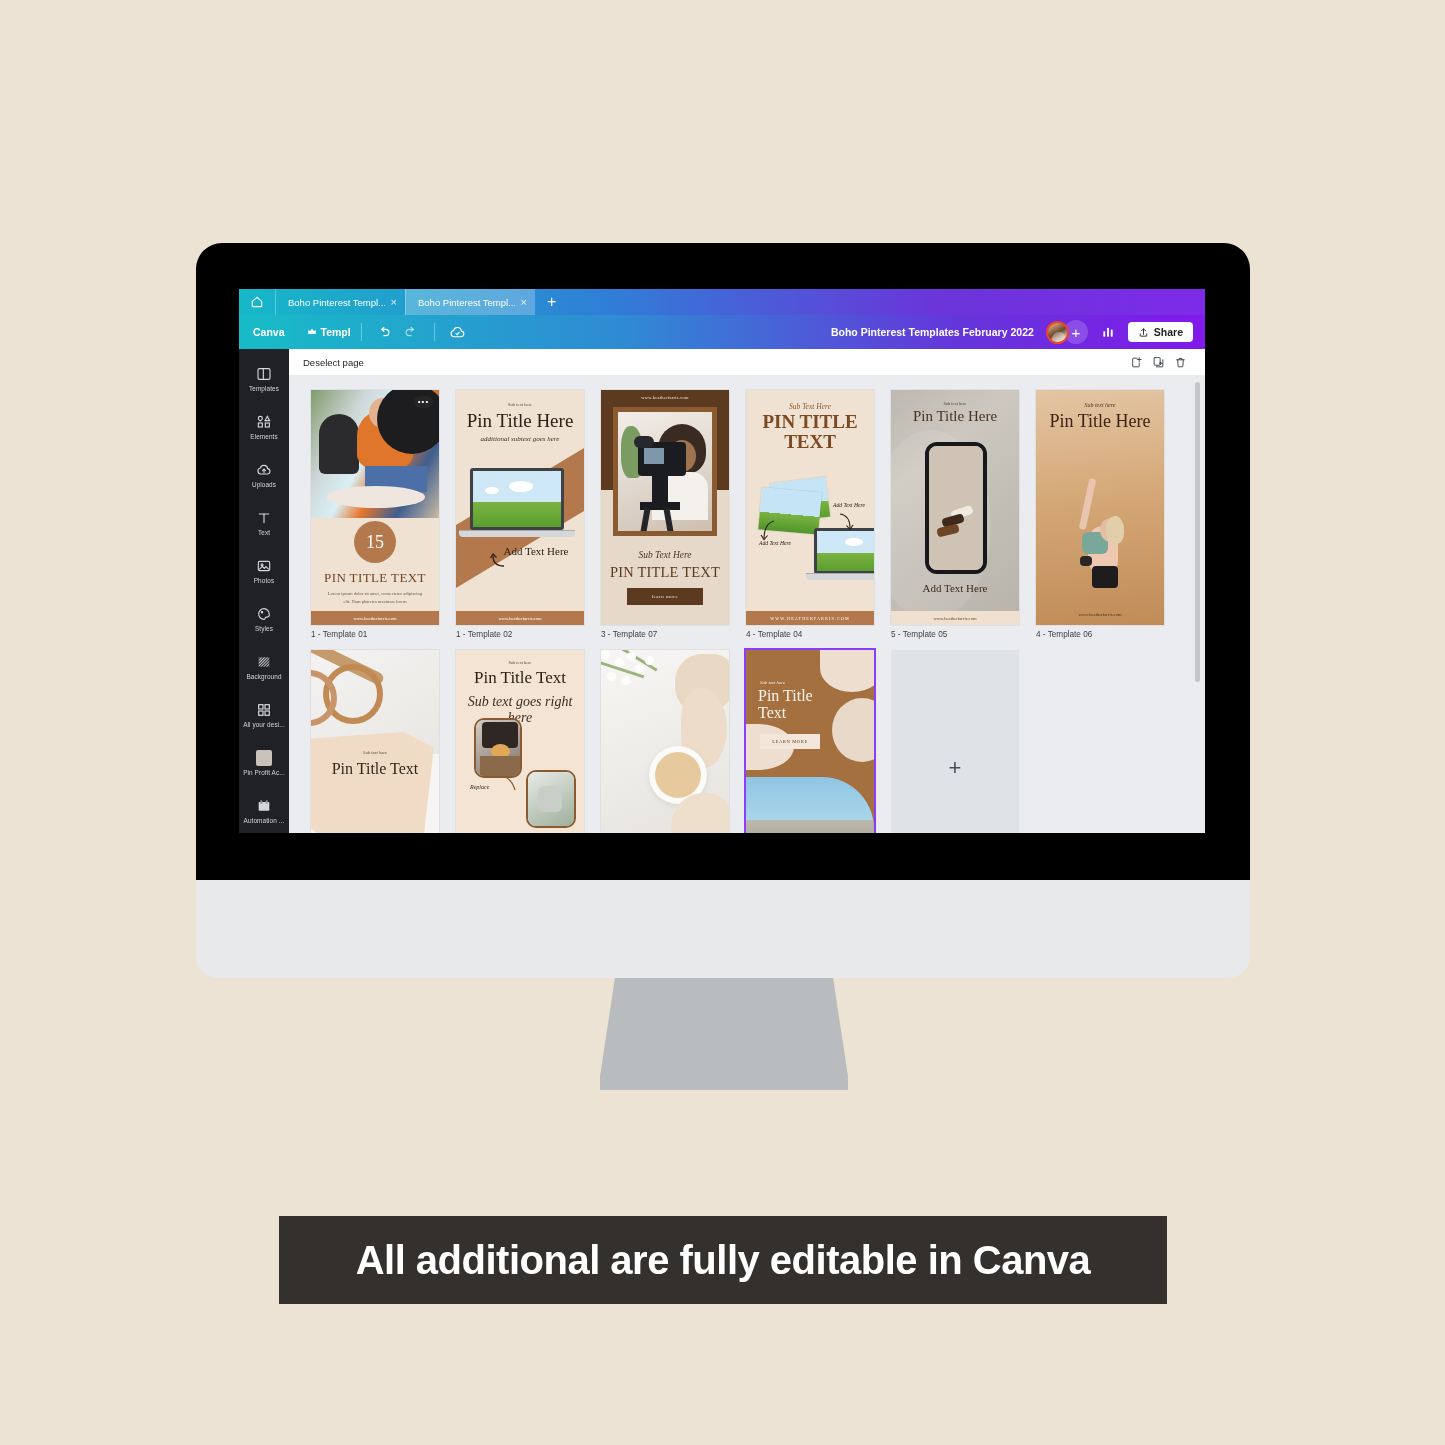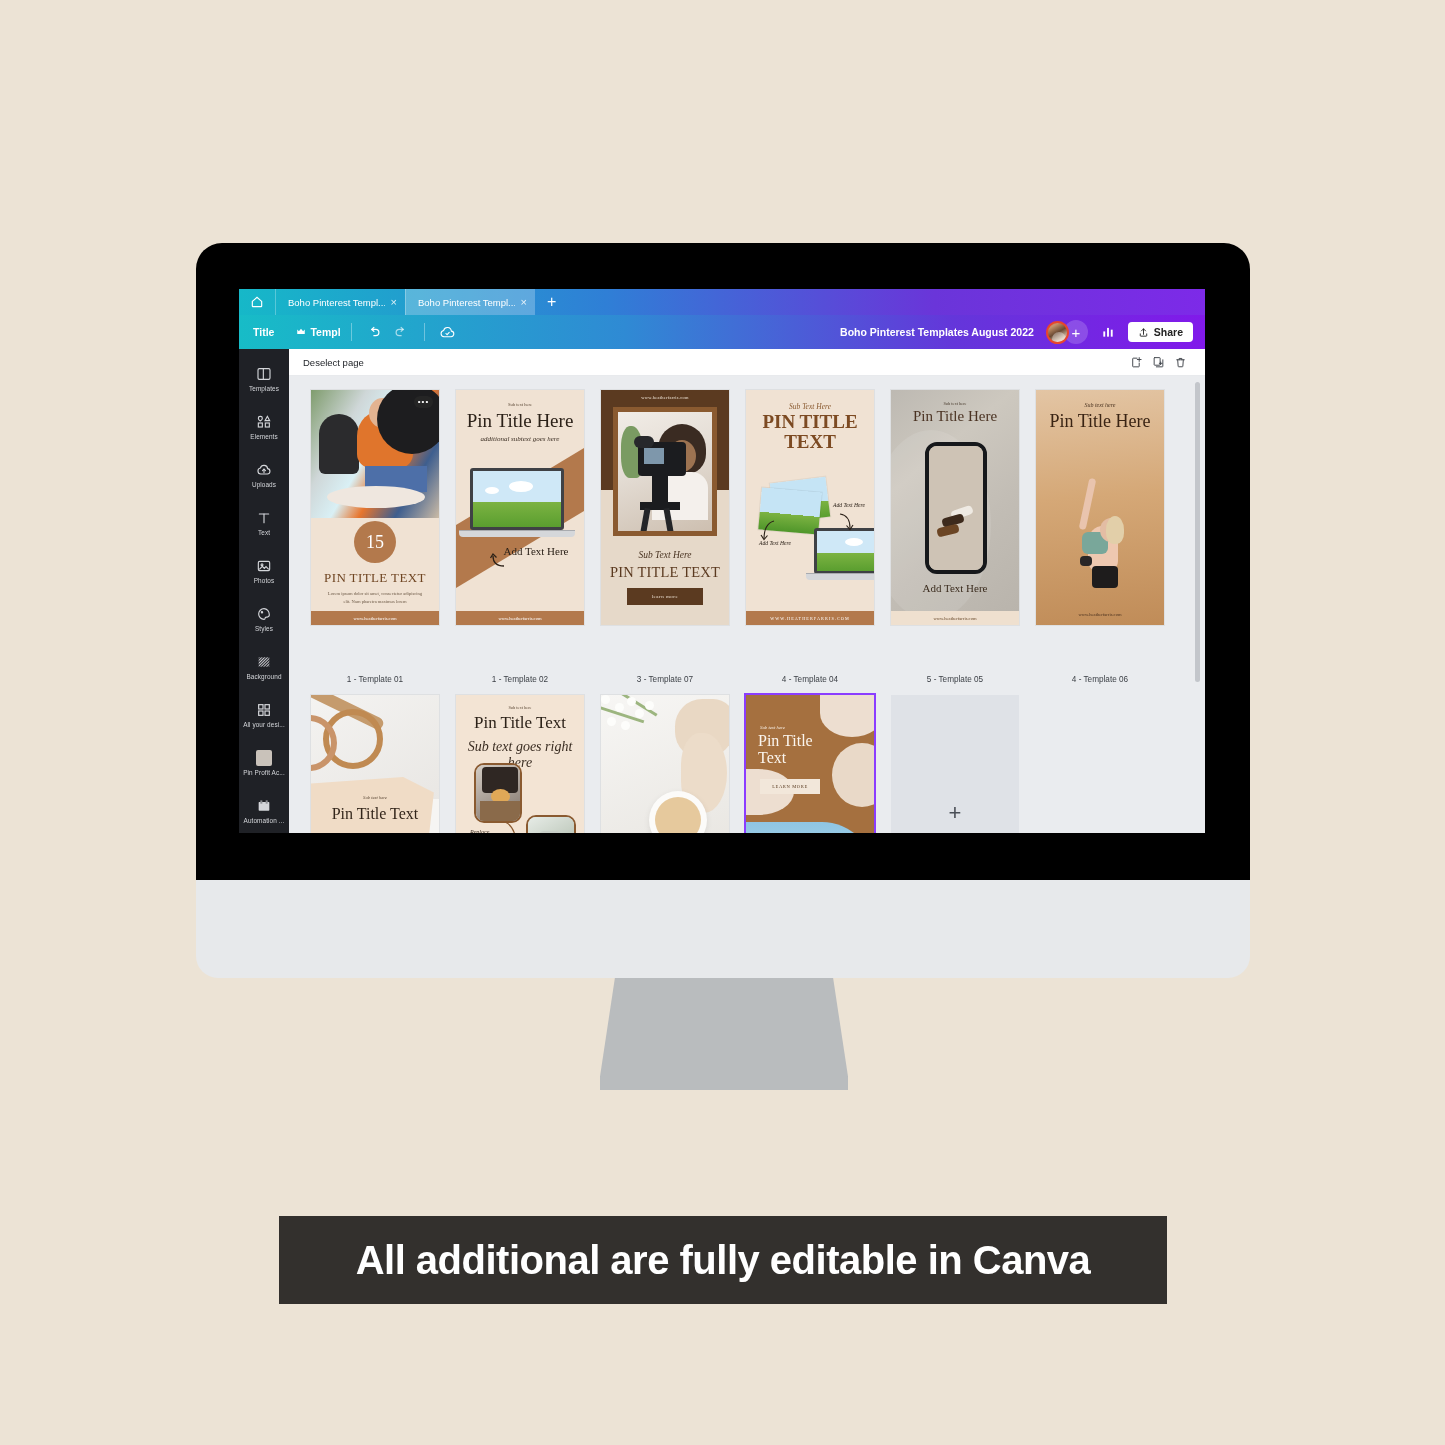--- a/index.html
+++ b/index.html
@@ -99,21 +99,21 @@
     flex:1; background:#eaecef; overflow:hidden; position:relative;
     padding:14px 0 0 22px;
   }
   #grid{ display:flex; flex-wrap:wrap; gap:0px 17px; width:880px; }
   .cell{ width:128px; }
   .thumb{
     width:128px; height:235px; background:#efe3d6; position:relative; overflow:hidden;
     box-shadow:0 0 0 1px rgba(0,0,0,.05);
   }
   .cell.selected .thumb{ outline:2.5px solid #8b3dff; outline-offset:0; }
-  .cap{ text-align:center; font-size:8.2px; color:#3b3f45; padding:15px 0 11px;margin-top:35px; }
+  .cap{ text-align:left; font-size:8.2px; color:#3b3f45; padding:5px 0 11px; }
   .addpage{
     width:128px; height:235px; background:#dfe2e7; display:flex;
     align-items:center; justify-content:center; color:#4a4f57; font-size:22px; font-weight:300;
   }
   #scrollbar{
     position:absolute; right:5px; top:6px; width:5px; height:300px;
     background:#c3c6cb; border-radius:3px;
   }
   .more-dots{
     position:absolute; right:6px; top:6px; width:19px; height:12px; border-radius:6px;
@@ -172,21 +172,21 @@
     </div>
     <div class="tab active">
       <span class="ttl">Boho Pinterest Templ...</span>
       <span class="x">×</span>
     </div>
     <div class="tab-plus">+</div>
   </div>
 
   <div id="toolbar">
     <div class="tb-item">
-      <span>Title</span>
+      <span>Canva</span>
     </div>
     <div style="width:22px"></div>
     <div class="tb-item">
       <svg width="10" height="10" viewBox="0 0 24 24" fill="#fff">
         <path d="M3 6l4 4 5-6 5 6 4-4v11H3z"></path>
       </svg>
       <span>Templ</span>
     </div>
     <div class="tb-sep"></div>
     <div class="tb-ic">
@@ -202,21 +202,21 @@
       </svg>
     </div>
     <div class="tb-sep"></div>
     <div class="tb-ic">
       <svg width="17" height="17" viewBox="0 0 24 24" fill="none" stroke="#fff" stroke-width="1.5">
         <path d="M7 18h10a4 4 0 0 0 .4-7.97A5.5 5.5 0 0 0 6.6 9.1 4.5 4.5 0 0 0 7 18z"></path>
         <path d="M9.8 13.4l1.6 1.7 3-3.4" stroke-linecap="round"></path>
       </svg>
     </div>
     <div class="spacer"></div>
-    <div id="doc-title">Boho Pinterest Templates August 2022</div>
+    <div id="doc-title">Boho Pinterest Templates February 2022</div>
     <div class="avatar"></div>
     <div class="plus-btn">+</div>
     <div class="chart-btn">
       <svg width="14" height="14" viewBox="0 0 24 24" fill="#fff">
         <rect x="4" y="11" width="3.2" height="9"></rect>
           <rect x="10.4" y="5" width="3.2" height="15"></rect>
           <rect x="16.8" y="8" width="3.2" height="12"></rect>
       </svg>
     </div>
     <div id="share-btn">

